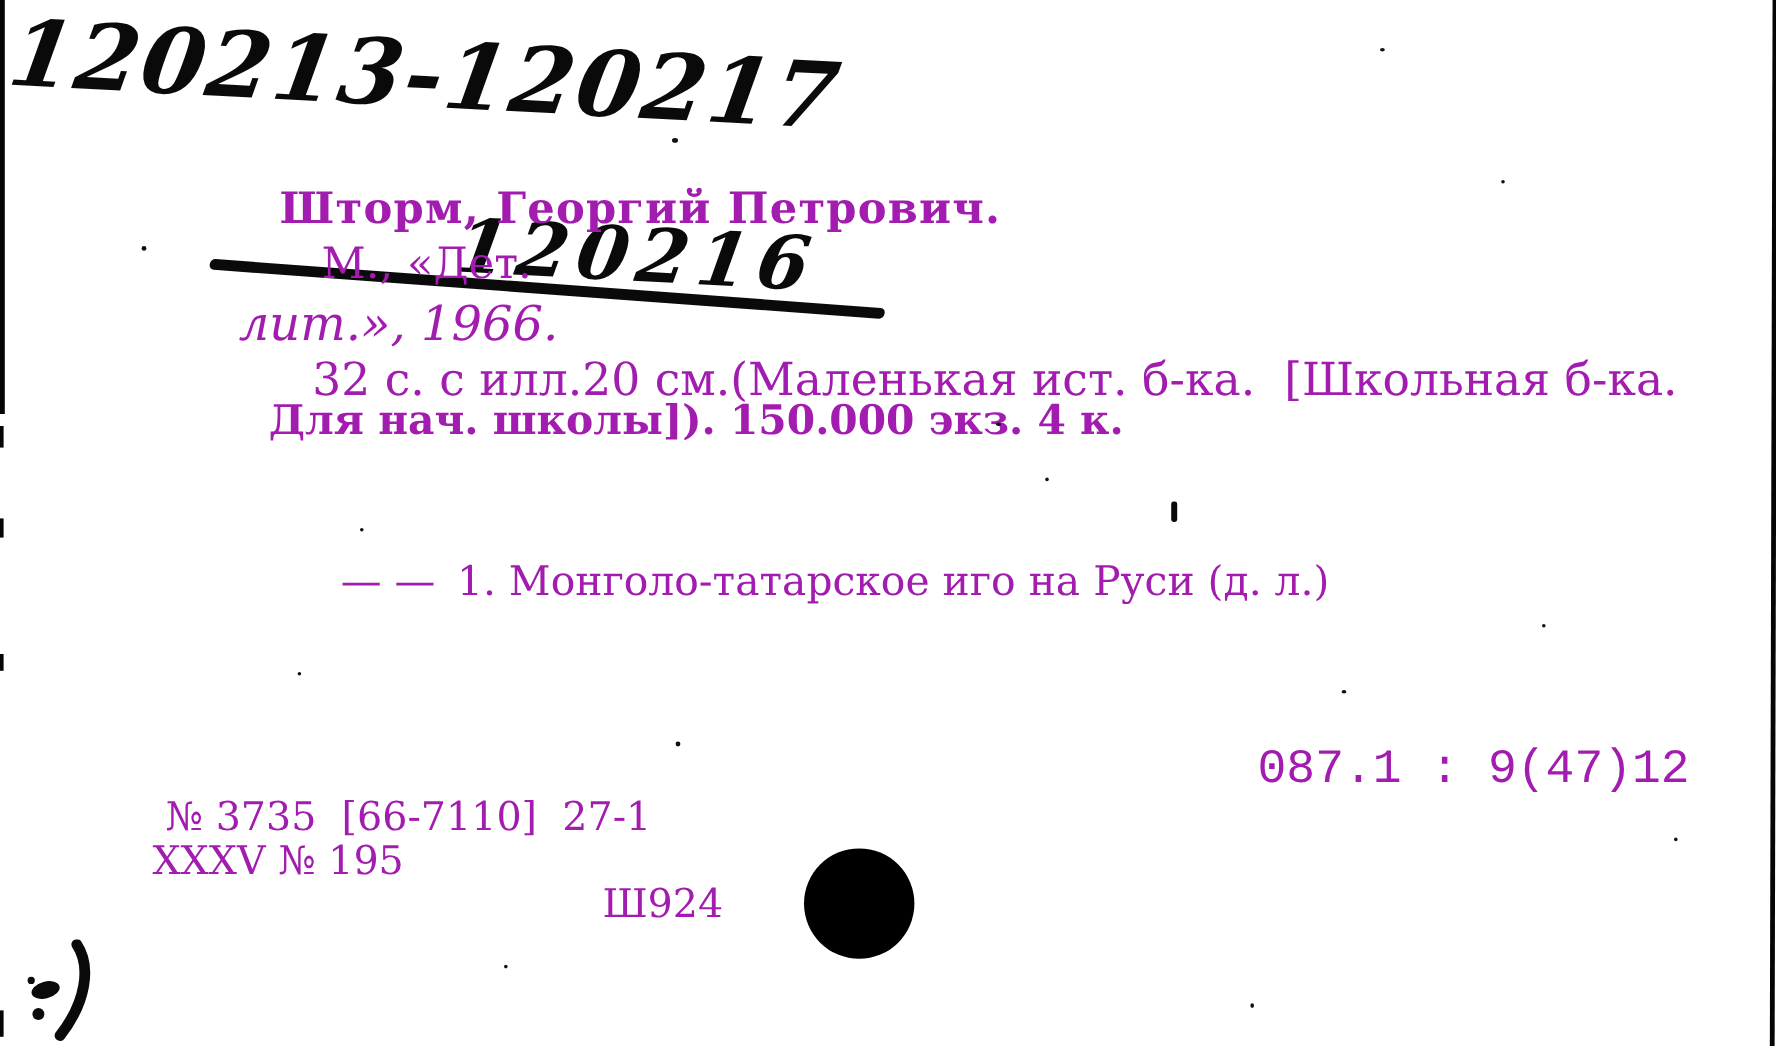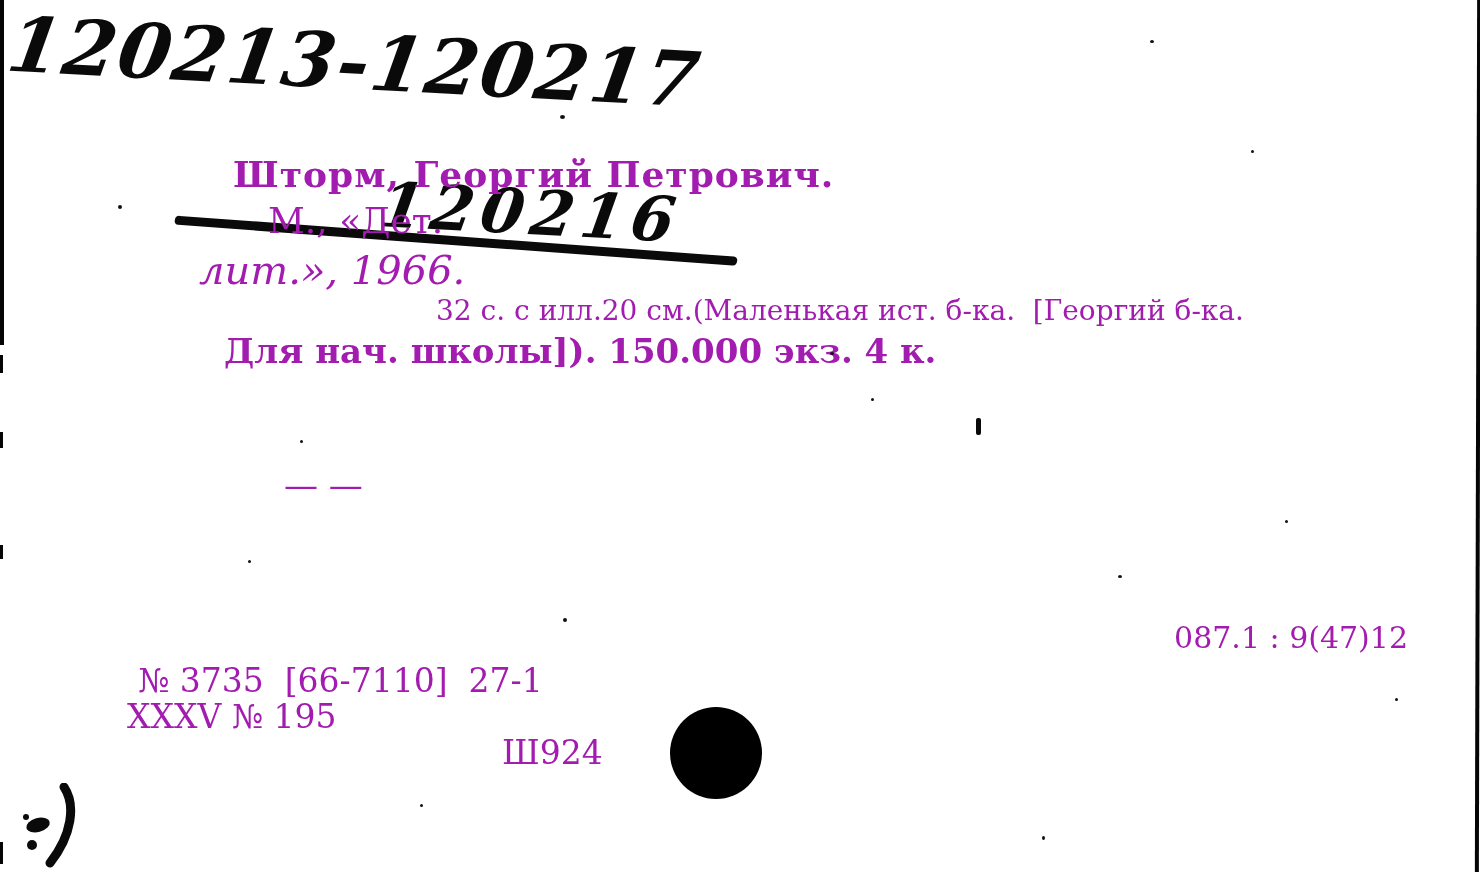--- a/index.html
+++ b/index.html
@@ -34,24 +34,24 @@
   .strike{
     position:absolute;left:-88px;right:-62px;top:47%;
     height:9px;background:#0a0a0a;border-radius:4px;
     transform:rotate(1.2deg);
   }
 
   
   .author{left:233px;top:153px;font-size:36px;font-weight:bold;letter-spacing:1px;}
   .titleline{left:268px;top:200px;width:1140px;display:flex;justify-content:space-between;font-size:36px;}
   .imprint2{left:199px;top:247px;font-size:40px;font-style:italic;}
-  .collation{left:282px;top:294px;width:1116px;display:flex;justify-content:center;font-size:28px;}
+  .collation{left:282px;top:294px;width:1116px;display:flex;justify-content:flex-end;font-size:38px;}
   .collation2{left:224px;top:331px;font-size:34px;font-weight:bold;}
   .subject{left:284px;top:465px;font-size:34px;display:flex;gap:18px;}
-  .classification{right:72px;top:620px;font-size:30px;}
+  .classification{right:72px;top:620px;font-size:40px;font-family:Liberation Mono, monospace;}
   .footer1{left:127px;top:661px;font-size:33px;margin-left:11px;}
   .footer2{left:127px;top:697px;font-size:33px;}
   .footer3{left:127px;top:733px;font-size:33px;}
   .shelfcode{left:502px;top:733px;font-size:33px;}
 
   
   .hole{
     position:absolute;left:670px;top:707px;width:92px;height:92px;
     background:#000;border-radius:50%;
   }
@@ -99,27 +99,28 @@
 
   <div class="txt titleline">
     <span>М., «Дет.</span>
   </div>
 
   <div class="txt imprint2">лит.», 1966.</div>
 
   <div class="txt collation">
     <span>32 с. с илл.</span>
     <span>20 см.</span>
-    <span>(Маленькая ист. б-ка.  [Георгий б-ка.</span>
+    <span>(Маленькая ист. б-ка.  [Школьная б-ка.</span>
   </div>
 
   <div class="txt collation2">Для нач. школы]). 150.000 экз. 4 к.</div>
 
   <div class="txt subject">
     <span>— —</span>
+    <span>1. Монголо-татарское иго на Руси (д. л.)</span>
   </div>
 
   <div class="txt classification">087.1 : 9(47)12</div>
 
   <div class="txt footer1">№ 3735  [66-7110]  27-1</div>
 
   <div class="txt footer2">XXXV № 195</div>
 
 
   <div class="txt shelfcode">Ш924</div>

